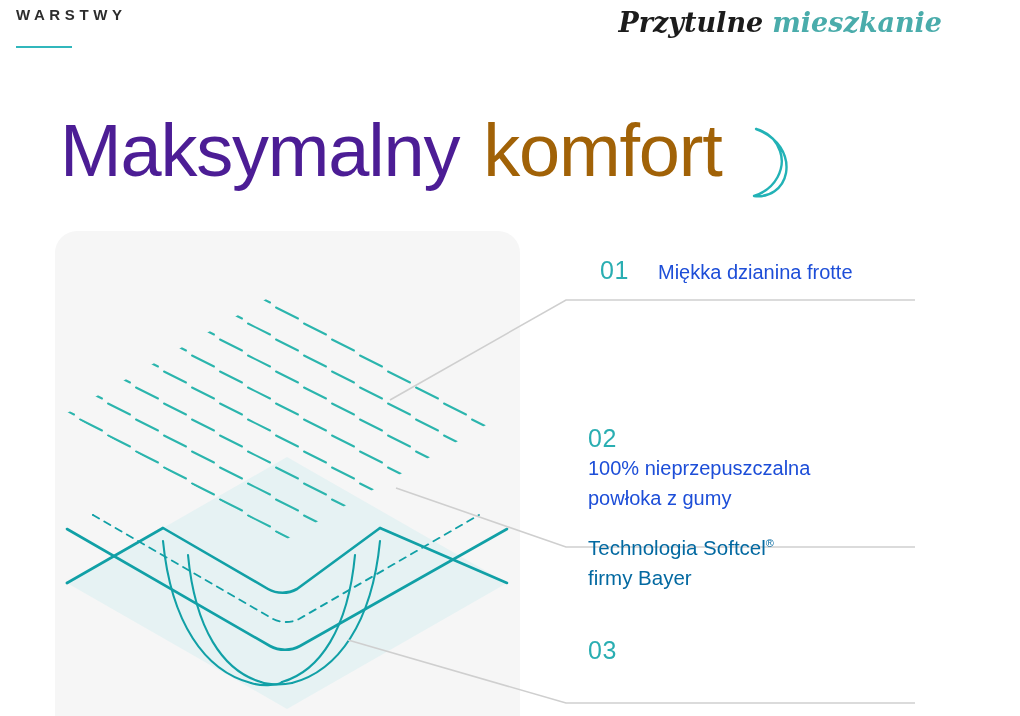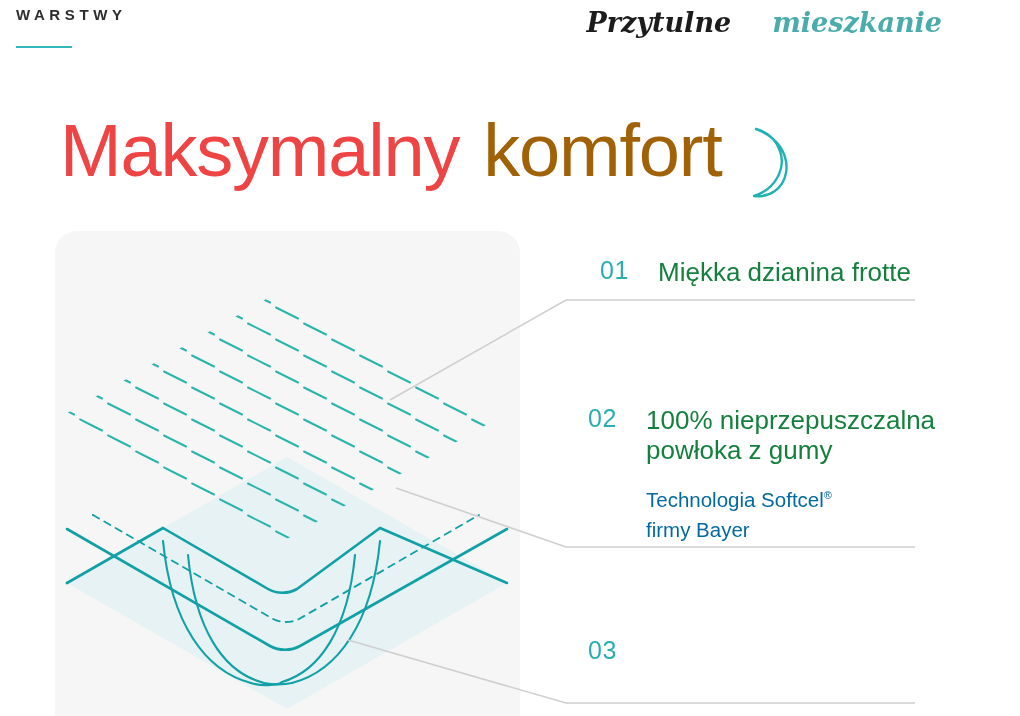--- a/index.html
+++ b/index.html
@@ -41,21 +41,20 @@
     background: #31b7bc;
   }
   #tagline {
     position: absolute;
     right: 10px;
     top: 0px;
     height: 44px;
     display: flex;
     align-items: center;
     white-space: nowrap;
-    gap: 32px;
   }
   .tagline-word {
     font-family: "DejaVu Serif", serif;
     font-style: italic;
     font-size: 27px;
     font-weight: 700;
   }
   #tagline-word-1 { color: #1c1c1c; }
   #tagline-word-2 { color: #4aacab; margin-left: 9px; }
 
@@ -67,21 +66,21 @@
     height: 110px;
     display: flex;
     align-items: center;
   }
   .title-word {
     font-size: 74px;
     font-weight: 400;
     letter-spacing: -1.2px;
     line-height: 1;
   }
-  #title-word-primary { color: #ef4444; }
+  #title-word-primary { color: #4c1d95; }
   #title-word-accent { color: #a16207; margin-left: 24px; }
   #moon-icon {
     margin-left: 14px;
     margin-top: 22px;
     display: block;
   }
 
   
   #illustration-panel {
     position: absolute;
@@ -103,36 +102,36 @@
     pointer-events: none;
   }
 
   
   .feature-item {
     position: absolute;
     display: flex;
     align-items: flex-start;
   }
   #feature-item-1 { left: 600px; top: 256px; }
-  #feature-item-2 { left: 588px; top: 404px; }
+  #feature-item-2 { left: 588px; top: 424px; flex-direction: column; }
   #feature-item-3 { left: 588px; top: 636px; }
 
   .feature-index {
     color: #2aaeb2;
     font-size: 25px;
     font-weight: 400;
     line-height: 28px;
     width: 58px;
     flex: none;
     letter-spacing: 0.5px;
   }
   .feature-body { padding-top: 1px; }
   .feature-text {
-    color: #15803d;
-    font-size: 26px;
+    color: #1d4ed8;
+    font-size: 20px;
     line-height: 30px;
     font-weight: 400;
     white-space: pre-line;
   }
   .feature-subtext {
     color: #0369a1;
     font-size: 20.5px;
     line-height: 30px;
     font-weight: 400;
     margin-top: 15px;

